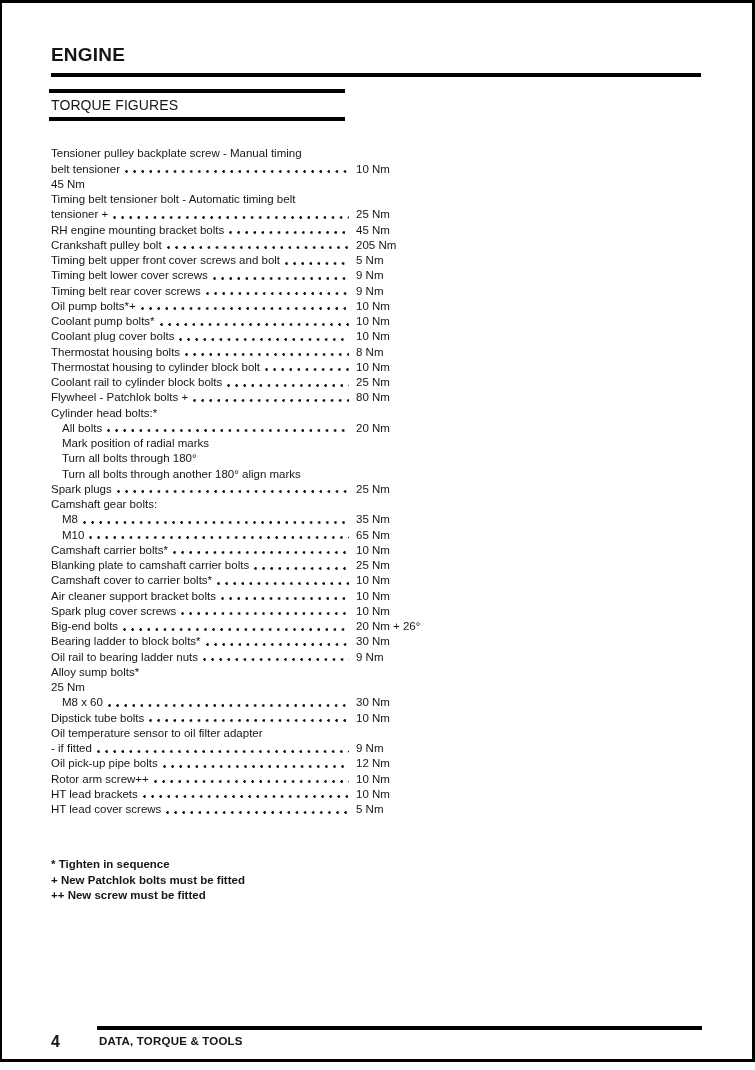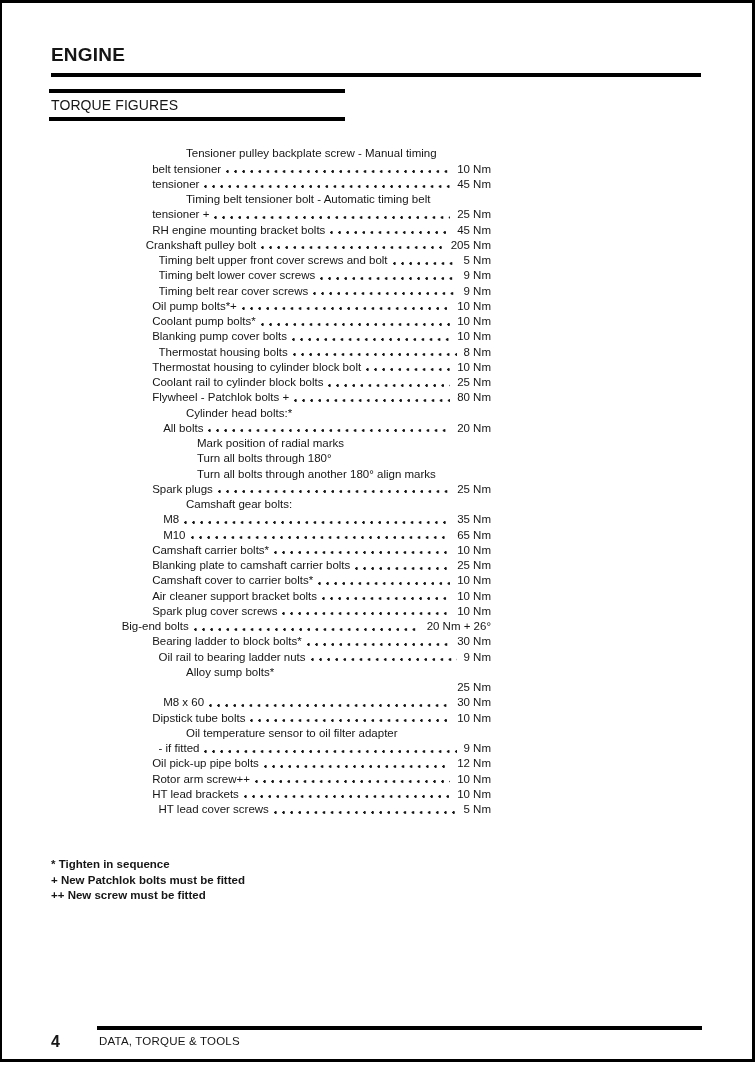--- a/index.html
+++ b/index.html
@@ -66,21 +66,20 @@
     left: 51px;
     top: 144px;
     width: 440px;
     font-size: 11.5px;
   }
   .row {
     display: flex;
     align-items: flex-end;
     height: 15.25px;
     white-space: nowrap;
-    justify-content: flex-end;
   }
   .row .left {
     flex: 0 0 305px;
     display: flex;
     align-items: flex-end;
     overflow: hidden;
   }
   .row.indent .label {
     padding-left: 11px;
   }
@@ -116,21 +115,21 @@
     left: 51px;
     top: 1033px;
     font-size: 16px;
     font-weight: bold;
   }
   .footer-label {
     position: absolute;
     left: 99px;
     top: 1035px;
     font-size: 11.5px;
-    font-weight: normal;
+    font-weight: bold;
     letter-spacing: 0.2px;
     white-space: nowrap;
     text-align: center;
   }
 </style>
 </head>
 <body>
 
 <div class="sheet-border"></div>
 
@@ -153,24 +152,20 @@
   <div class="row">
     <div class="left">
       <span class="label">belt tensioner</span>
       <span class="leader"></span>
     </div>
     <span class="value">10 Nm</span>
   </div>
 
 
   <div class="row">
-    <div class="left">
-      <span class="label">tensioner</span>
-      <span class="leader"></span>
-    </div>
     <span class="value">45 Nm</span>
   </div>
 
   <div class="row">
     <div class="left">
       <span class="label">Timing belt tensioner bolt - Automatic timing belt</span>
 
     </div>
     <span class="value"></span>
   </div>
@@ -234,21 +229,21 @@
   <div class="row">
     <div class="left">
       <span class="label">Coolant pump bolts*</span>
       <span class="leader"></span>
     </div>
     <span class="value">10 Nm</span>
   </div>
 
   <div class="row">
     <div class="left">
-      <span class="label">Blanking pump cover bolts</span>
+      <span class="label">Coolant plug cover bolts</span>
       <span class="leader"></span>
     </div>
     <span class="value">10 Nm</span>
   </div>
 
   <div class="row">
     <div class="left">
       <span class="label">Thermostat housing bolts</span>
       <span class="leader"></span>
     </div>

